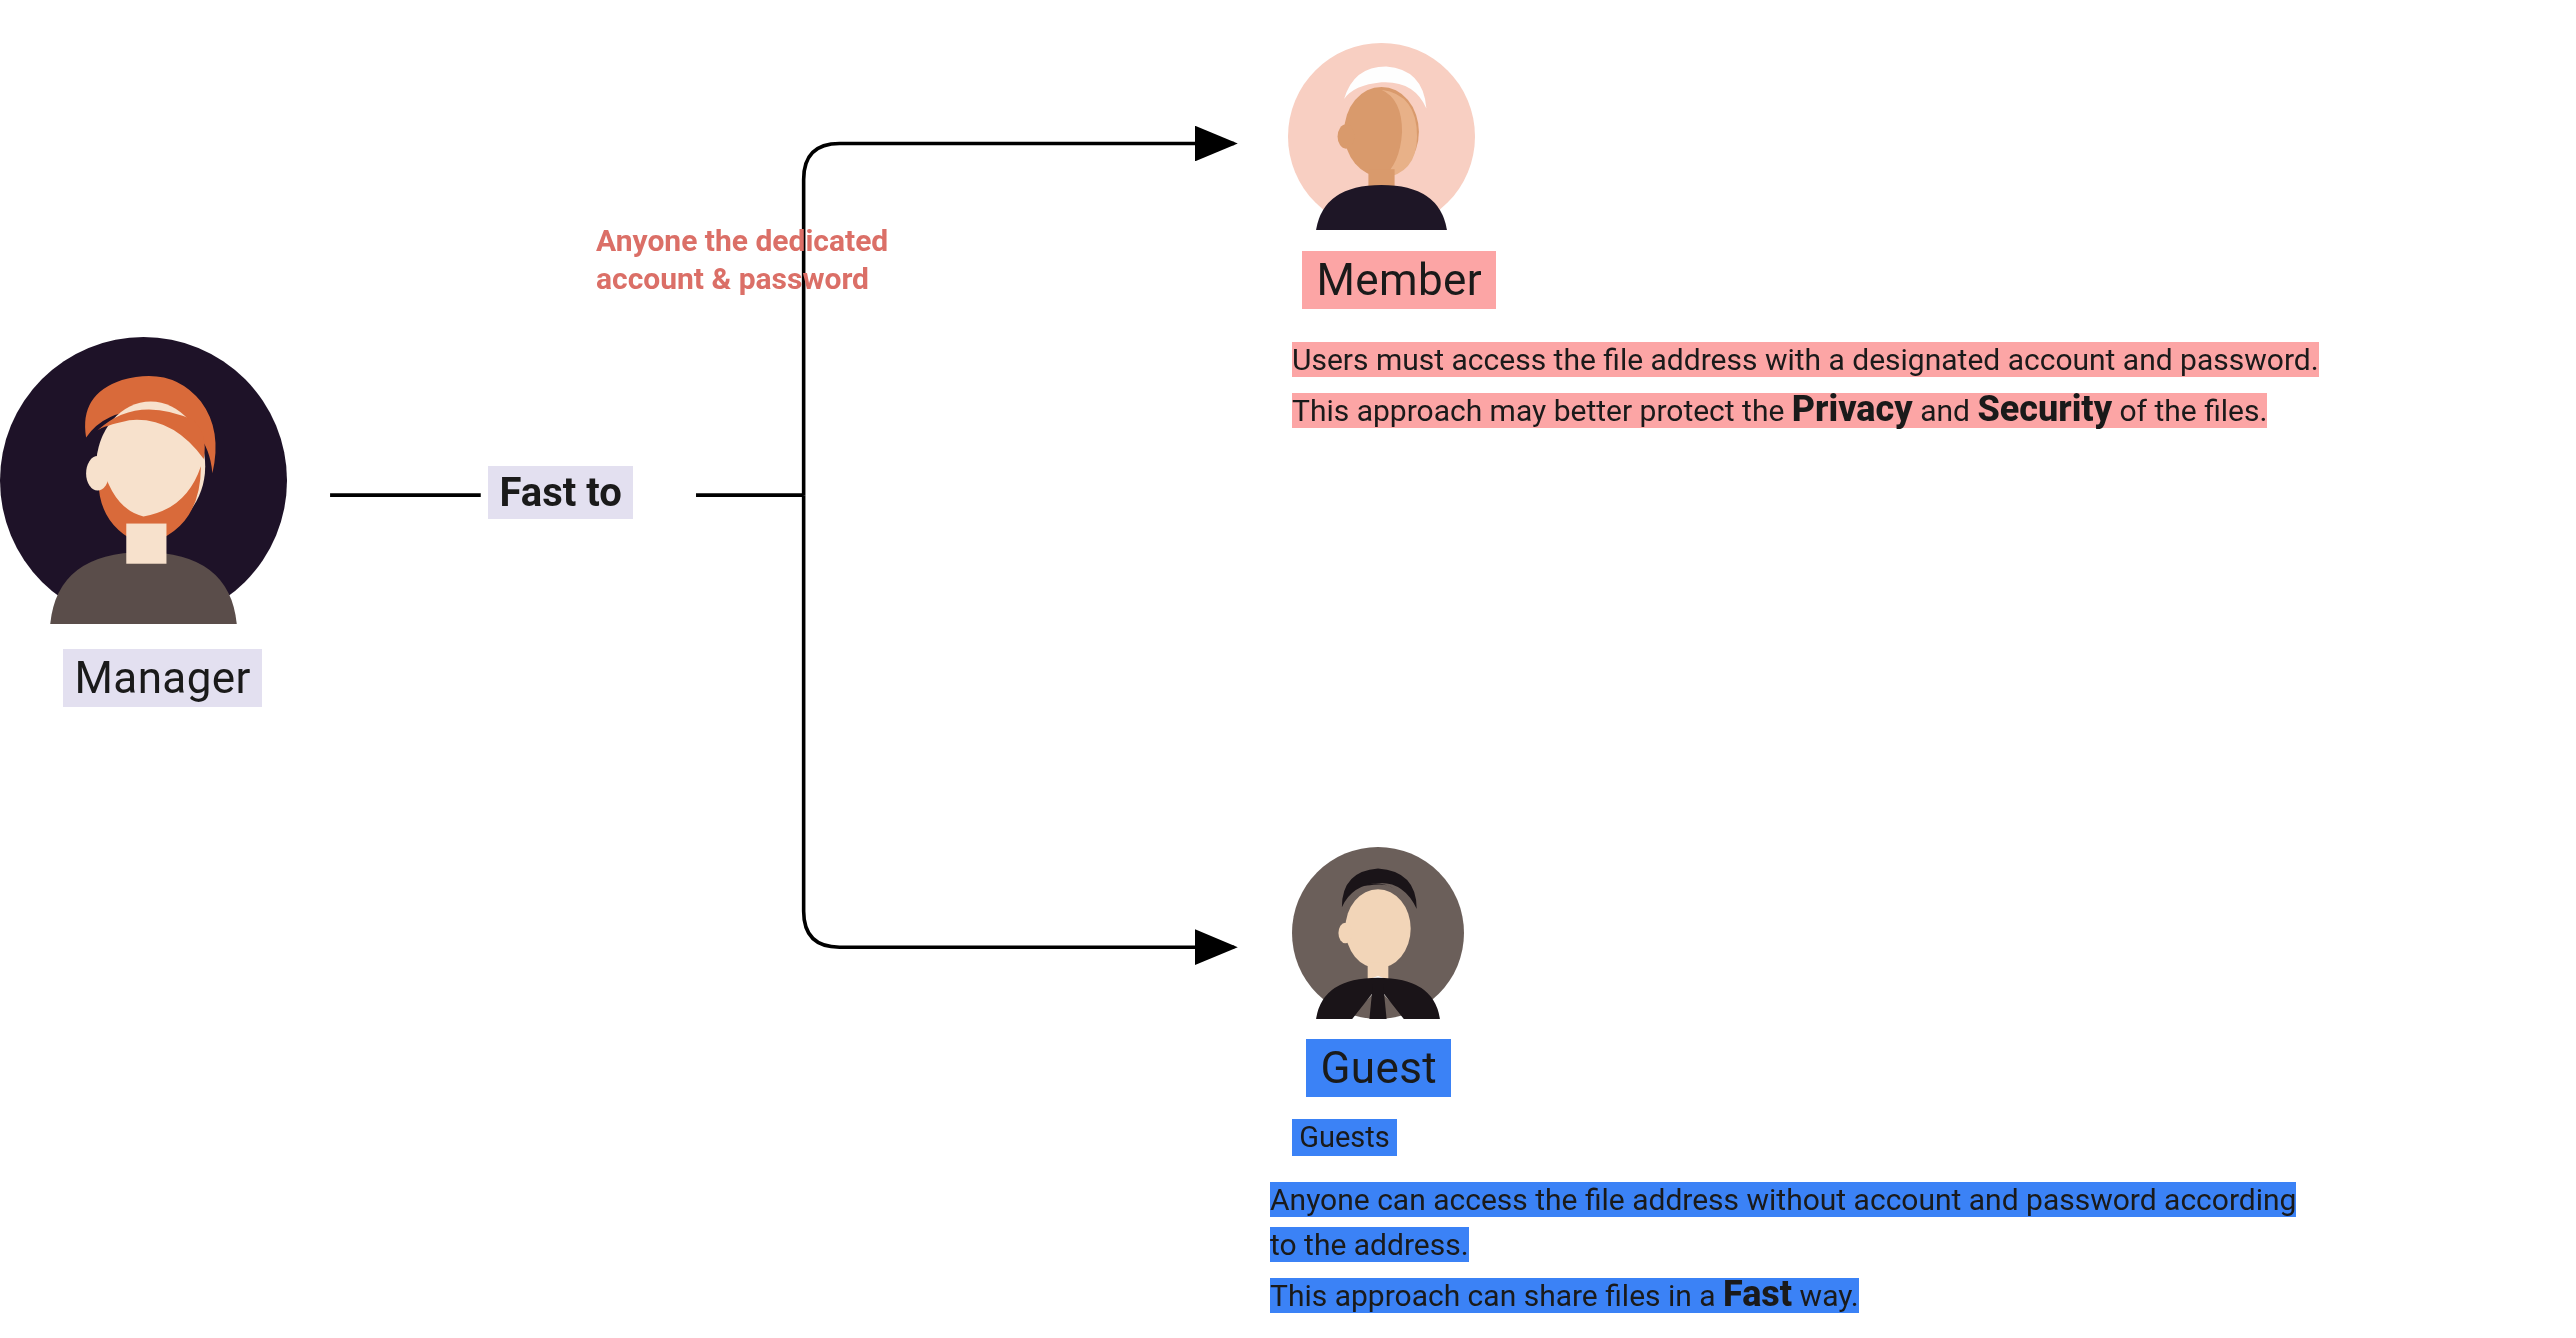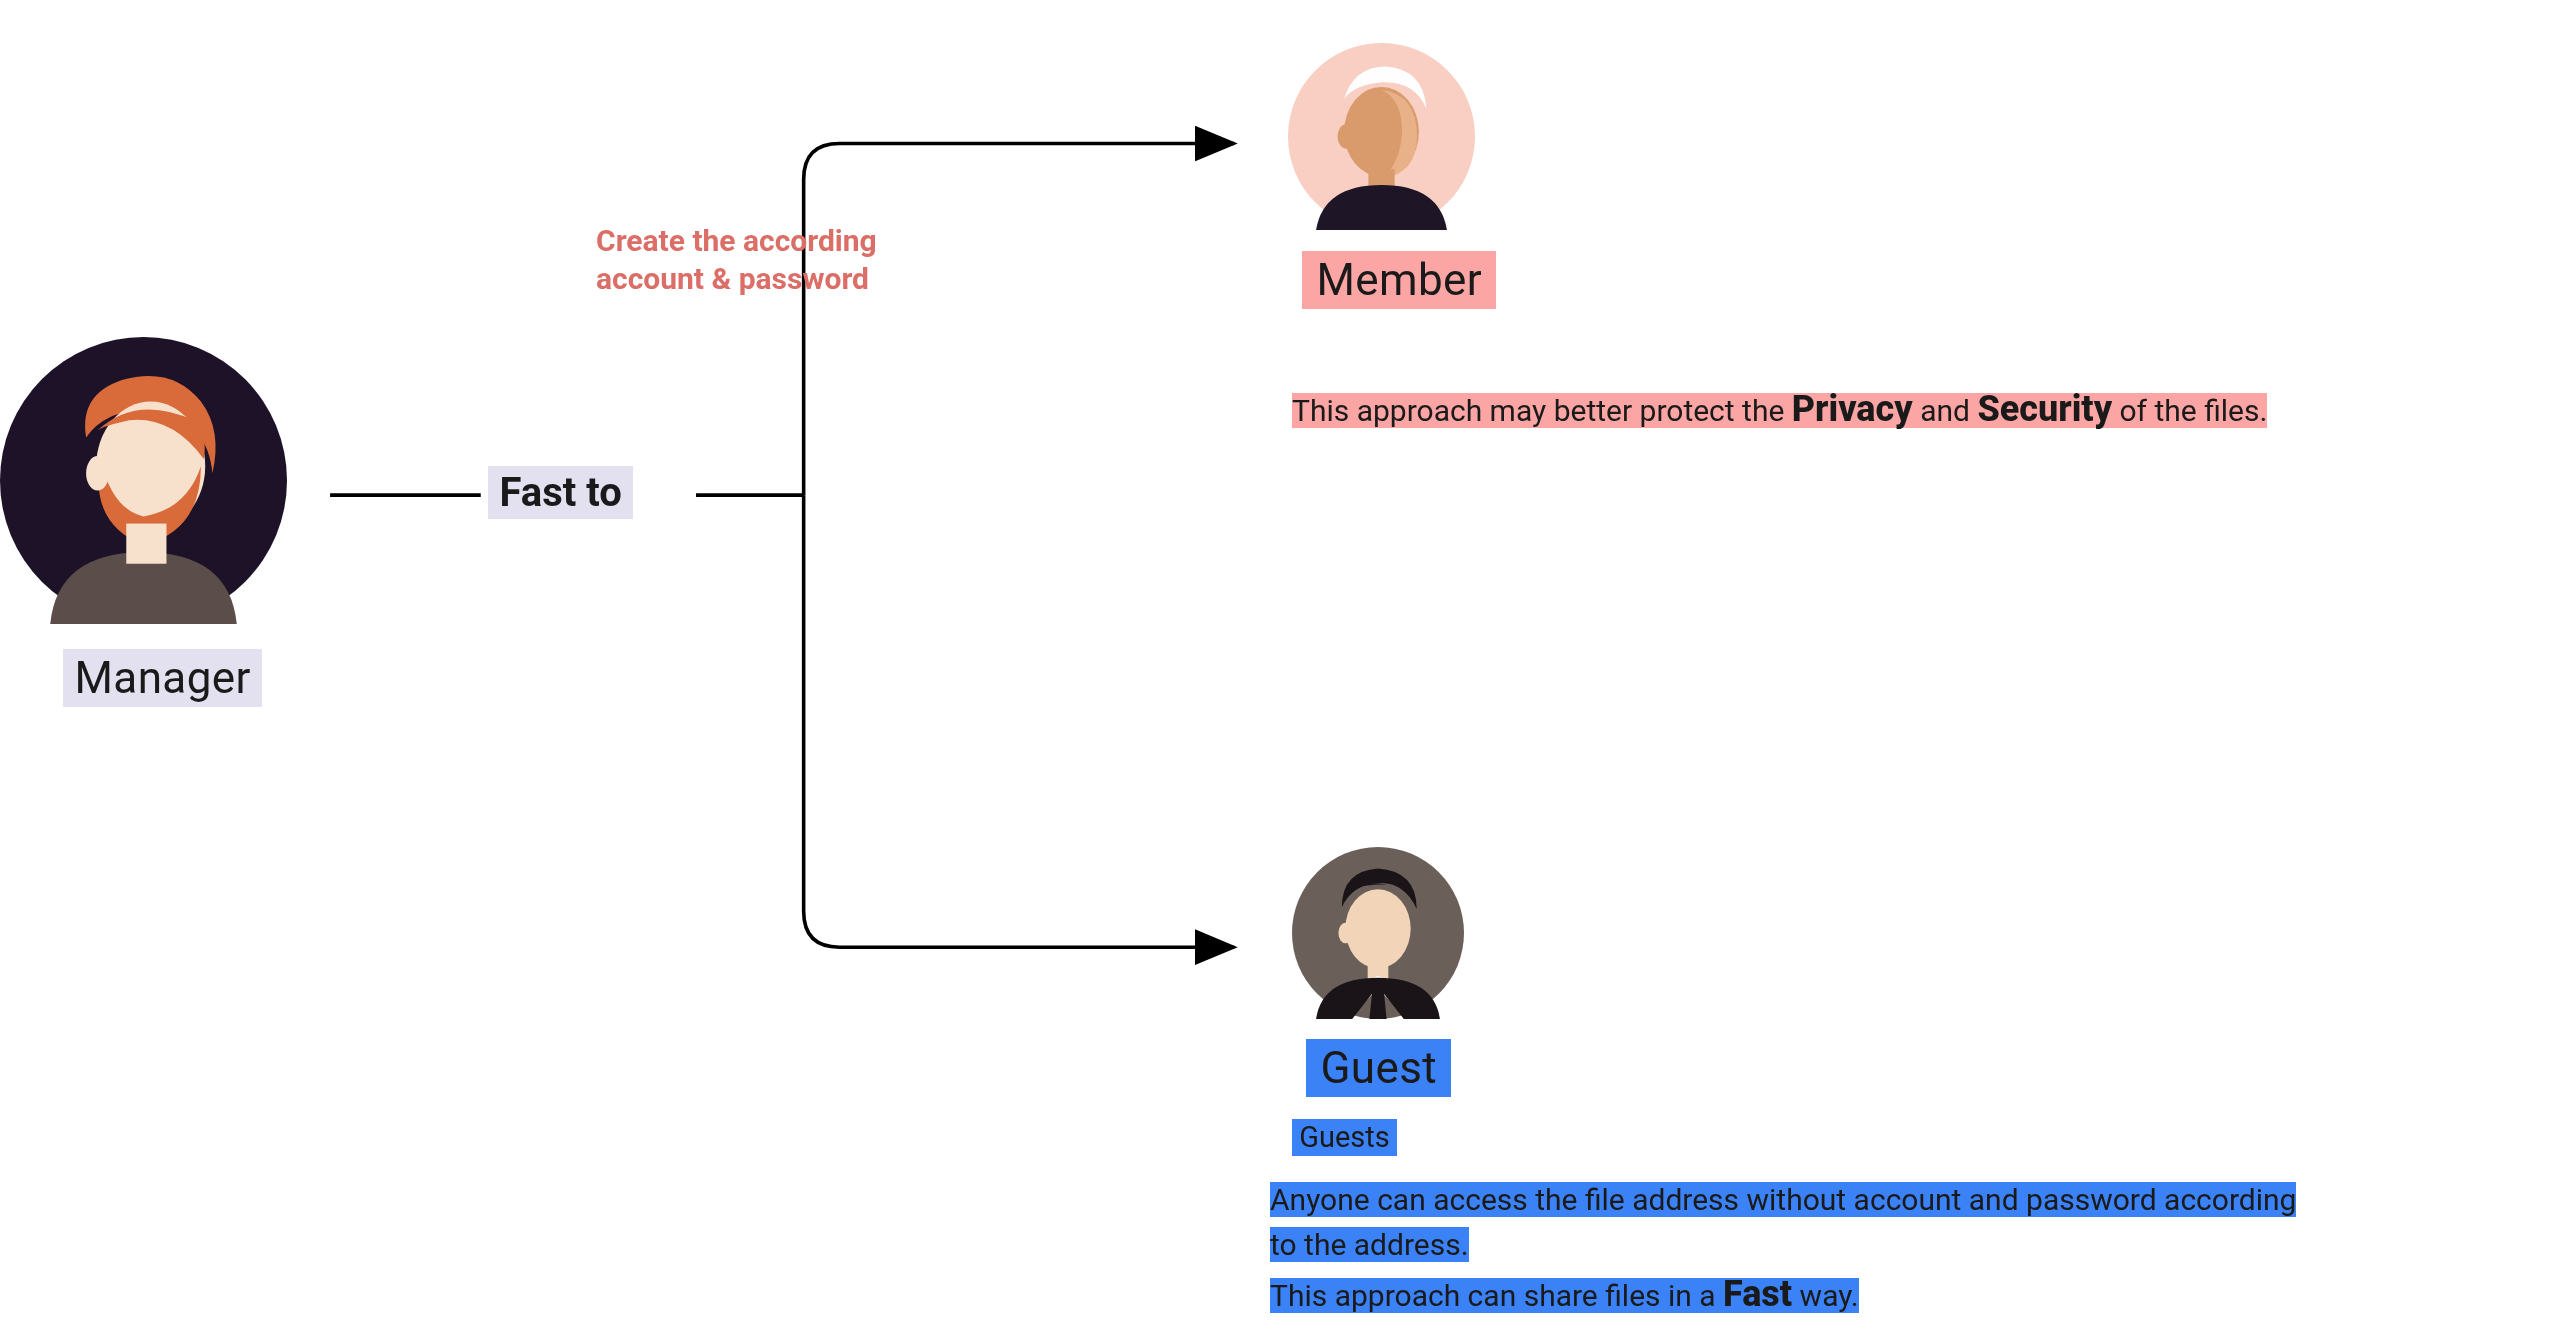--- a/index.html
+++ b/index.html
@@ -52,21 +52,21 @@
 
   <rect x="88" y="130" width="28" height="28" fill="#f7e1cc"></rect>
 </svg>
 </div>
 
 <div class="abs hl-purple title" style="left:63px;top:649px">Manager</div>
 
 <div class="abs hl-purple mid-label" style="left:488px;top:466px">Fast to</div>
 
 <div class="abs anno" style="left:596px;top:222px">
-  <div>Create the according</div>
+  <div>Anyone the dedicated</div>
   <div>account &amp; password</div>
 </div>
 
 <div class="abs" style="left:1288px;top:43px">
 <svg width="187" height="187" viewBox="0 0 200 200">
   <circle cx="100" cy="100" r="100" fill="#f8cfc2"></circle>
 
   <path d="M 60 60 Q 70 25 105 25 Q 145 28 148 70 Q 135 40 100 42 Q 70 45 60 60 Z" fill="#fefefe"></path>
 
   <ellipse cx="100" cy="95" rx="40" ry="48" fill="#d99a6c"></ellipse>
@@ -77,21 +77,21 @@
 
   <rect x="86" y="135" width="28" height="30" fill="#d99a6c"></rect>
 
   <path d="M 30 200 Q 38 152 100 152 Q 162 152 170 200 Z" fill="#1e1626"></path>
 </svg>
 </div>
 
 <div class="abs hl-pink title" style="left:1302px;top:251px;padding:2.9px 14.4px">Member</div>
 
 <div class="abs desc" style="left:1292px;top:337px;width:1205px">
-  <br>
+  <span class="hl-pink">Users must access the file address with a designated account and password.</span><br>
   <span class="hl-pink"><span>This approach may better protect the </span><b>Privacy</b><span> and </span><b>Security</b><span> of the files.</span></span>
 </div>
 
 <div class="abs" style="left:1292px;top:847px">
 <svg width="172" height="172" viewBox="0 0 200 200">
   <circle cx="100" cy="100" r="100" fill="#6b5f5a"></circle>
 
   <path d="M 58 70 Q 58 28 100 25 Q 145 28 145 72 Q 130 40 100 42 Q 70 44 58 70 Z" fill="#1a1418"></path>
 
   <ellipse cx="100" cy="95" rx="38" ry="46" fill="#f2d5b8"></ellipse>

